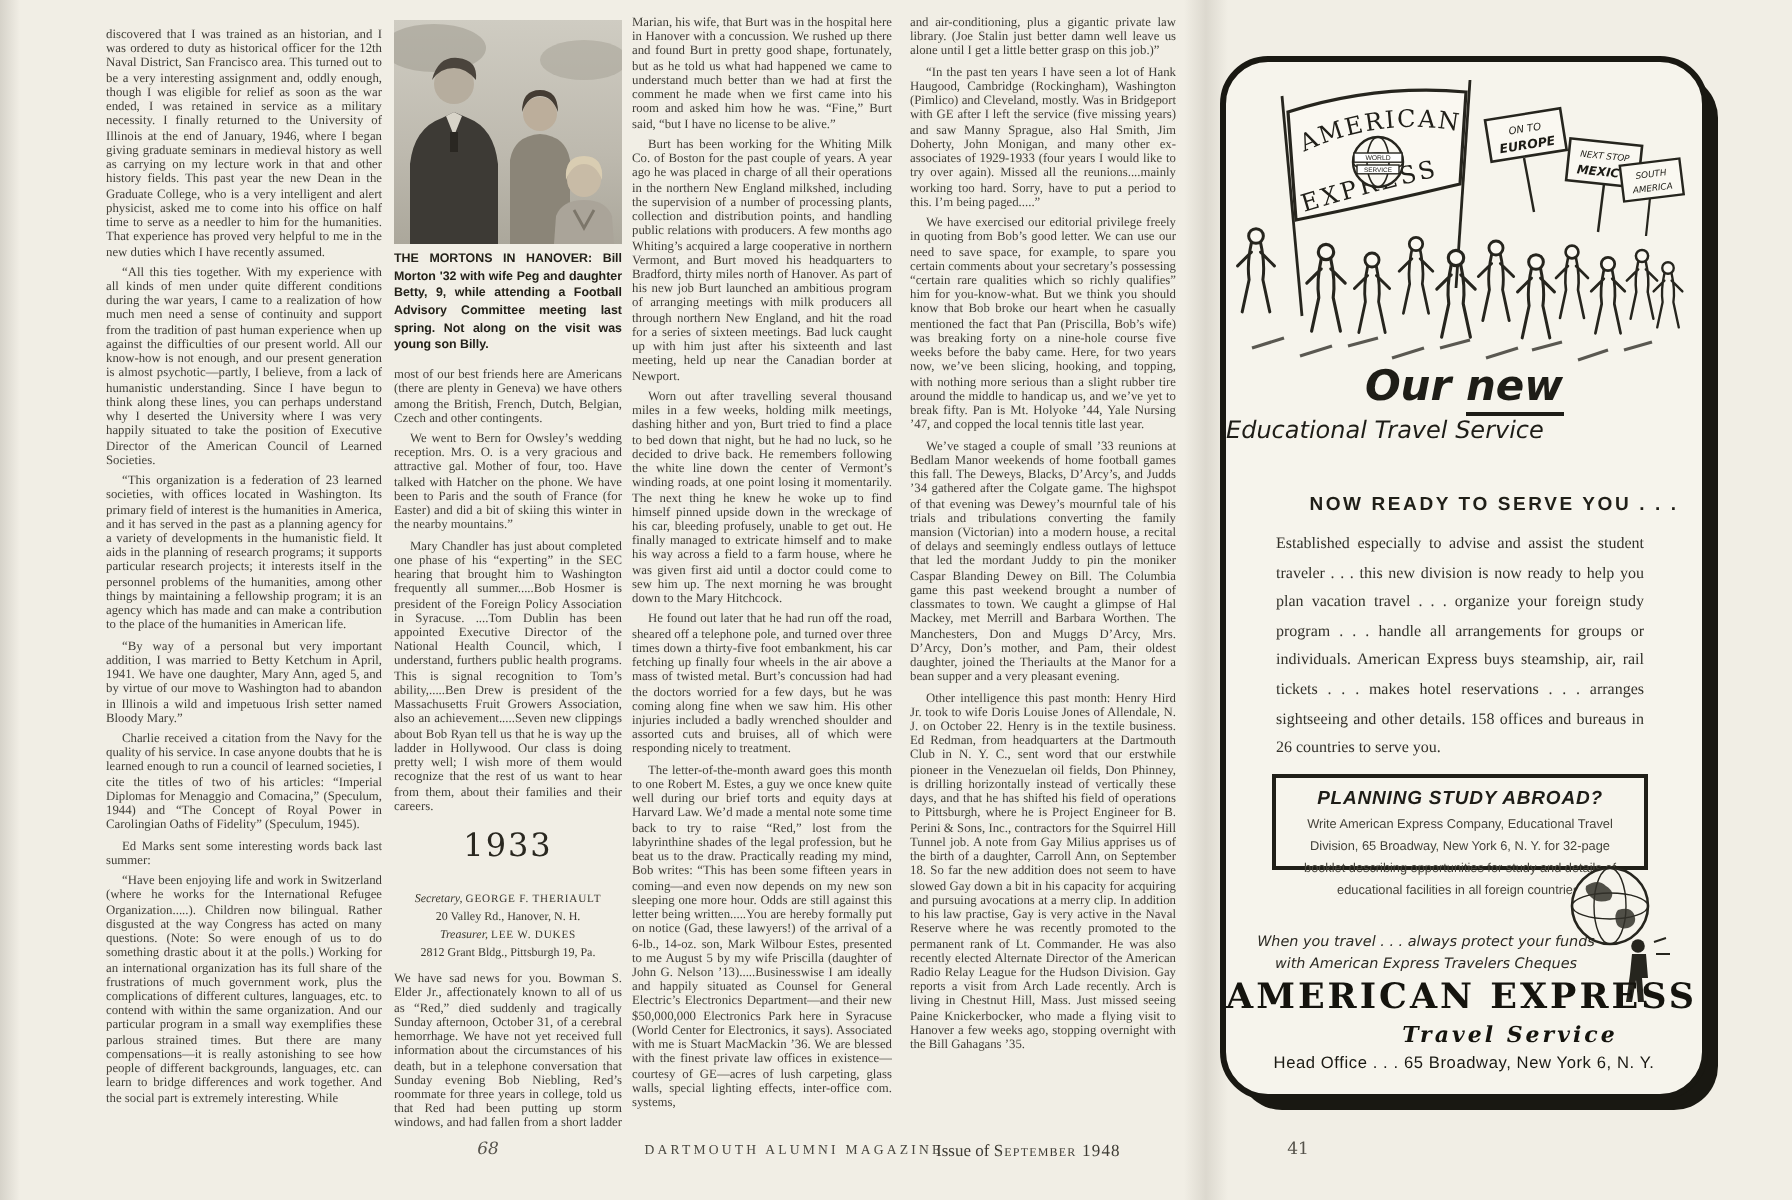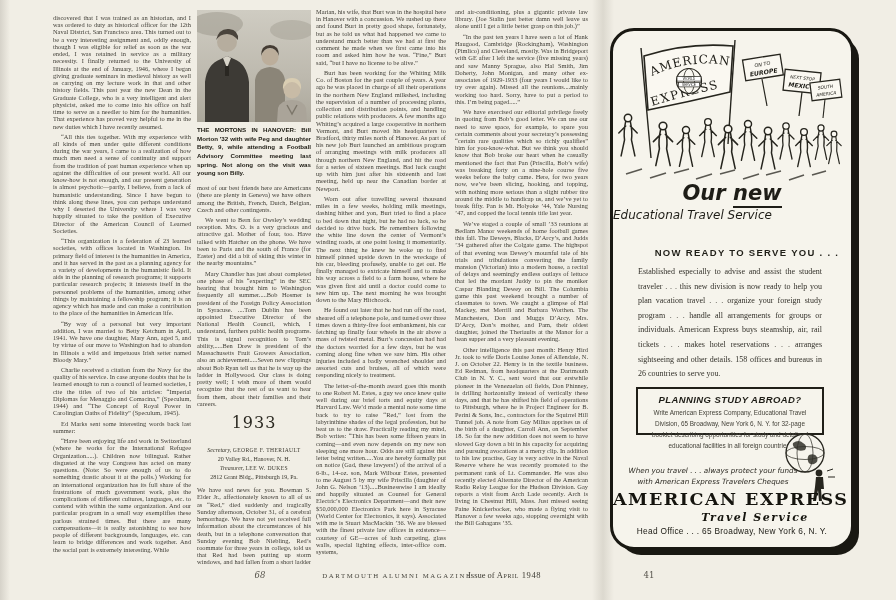--- a/index.html
+++ b/index.html
@@ -24,21 +24,21 @@
            line-height:1.4;text-align:justify;color:#232119;margin:0 0 6px;}
 
   .yr-head{font-family:"DejaVu Serif",serif;font-size:16px;letter-spacing:1px;text-align:center;
            color:#2a2820;margin:7px 0 14px;font-weight:400;}
   .officers{text-align:center;font-size:6px;line-height:1.5;color:#3a382f;margin:0 0 4px;}
   .off-role{font-style:italic;}
   .off-name{letter-spacing:.4px;font-size:5.6px;}
 
   .footer{position:absolute;top:568px;left:0;width:896px;height:20px;font-size:8.5px;color:#55524a;}
   .pg{position:absolute;top:2px;width:30px;text-align:center;font-family:"DejaVu Serif",serif;}
-  .pg-left{left:245px;font-style:italic;}
+  .pg-left{left:229px;font-style:italic;}
   .pg-right{left:634px;}
   .mag-title{position:absolute;left:322px;top:4px;width:150px;text-align:center;
              font-size:6.8px;letter-spacing:1.6px;color:#4a4840;}
   .issue{position:absolute;left:468px;top:2px;width:130px;font-size:8.5px;color:#3c3a32;}
   .issue .it{}
   .issue .sc{font-variant:small-caps;letter-spacing:.6px;}
 
   
   .ad-frame{position:absolute;left:610px;top:28px;width:238px;height:516px;background:#f6f4ec;
             border:3px solid #191812;border-radius:24px;box-shadow:7px 7px 0 -2px #191812;}
@@ -160,21 +160,21 @@
     <p>We have exercised our editorial privilege freely in quoting from Bob’s good letter. We can use our need to save space, for example, to spare you certain comments about your secretary’s possessing “certain rare qualities which so richly qualifies” him for you-know-what. But we think you should know that Bob broke our heart when he casually mentioned the fact that Pan (Priscilla, Bob’s wife) was breaking forty on a nine-hole course five weeks before the baby came. Here, for two years now, we’ve been slicing, hooking, and topping, with nothing more serious than a slight rubber tire around the middle to handicap us, and we’ve yet to break fifty. Pan is Mt. Holyoke ’44, Yale Nursing ’47, and copped the local tennis title last year.</p>
     <p>We’ve staged a couple of small ’33 reunions at Bedlam Manor weekends of home football games this fall. The Deweys, Blacks, D’Arcy’s, and Judds ’34 gathered after the Colgate game. The highspot of that evening was Dewey’s mournful tale of his trials and tribulations converting the family mansion (Victorian) into a modern house, a recital of delays and seemingly endless outlays of lettuce that led the mordant Juddy to pin the moniker Caspar Blanding Dewey on Bill. The Columbia game this past weekend brought a number of classmates to town. We caught a glimpse of Hal Mackey, met Merrill and Barbara Worthen. The Manchesters, Don and Muggs D’Arcy, Mrs. D’Arcy, Don’s mother, and Pam, their oldest daughter, joined the Theriaults at the Manor for a bean supper and a very pleasant evening.</p>
     <p>Other intelligence this past month: Henry Hird Jr. took to wife Doris Louise Jones of Allendale, N. J. on October 22. Henry is in the textile business. Ed Redman, from headquarters at the Dartmouth Club in N. Y. C., sent word that our erstwhile pioneer in the Venezuelan oil fields, Don Phinney, is drilling horizontally instead of vertically these days, and that he has shifted his field of operations to Pittsburgh, where he is Project Engineer for B. Perini &amp; Sons, Inc., contractors for the Squirrel Hill Tunnel job. A note from Gay Milius apprises us of the birth of a daughter, Carroll Ann, on September 18. So far the new addition does not seem to have slowed Gay down a bit in his capacity for acquiring and pursuing avocations at a merry clip. In addition to his law practise, Gay is very active in the Naval Reserve where he was recently promoted to the permanent rank of Lt. Commander. He was also recently elected Alternate Director of the American Radio Relay League for the Hudson Division. Gay reports a visit from Arch Lade recently. Arch is living in Chestnut Hill, Mass. Just missed seeing Paine Knickerbocker, who made a flying visit to Hanover a few weeks ago, stopping overnight with the Bill Gahagans ’35.</p>
   </div>
 
   <div class="footer">
     <div class="pg pg-left">68</div>
     <div class="mag-title">DARTMOUTH ALUMNI MAGAZINE</div>
     <div class="issue">
       <span class="it">Issue of</span>
-      <span class="sc">April 1948</span>
+      <span class="sc">September 1948</span>
     </div>
     <div class="pg pg-right">41</div>
   </div>
 
   <div class="ad-frame">
 
     <svg class="ad-illus" viewBox="0 0 228 152" xmlns="http://www.w3.org/2000/svg">
       <g stroke="#26251e" fill="none" stroke-width="1.4">
         <path d="M25 14 L35 124"></path>
         <path d="M119 6 L112 110"></path>

